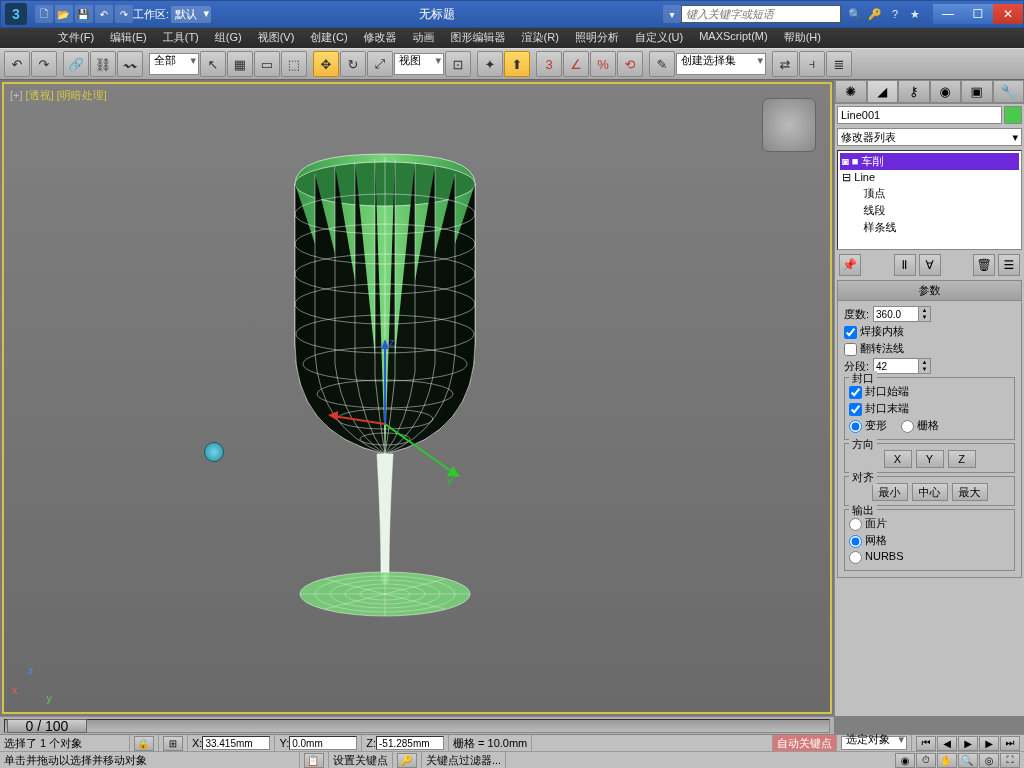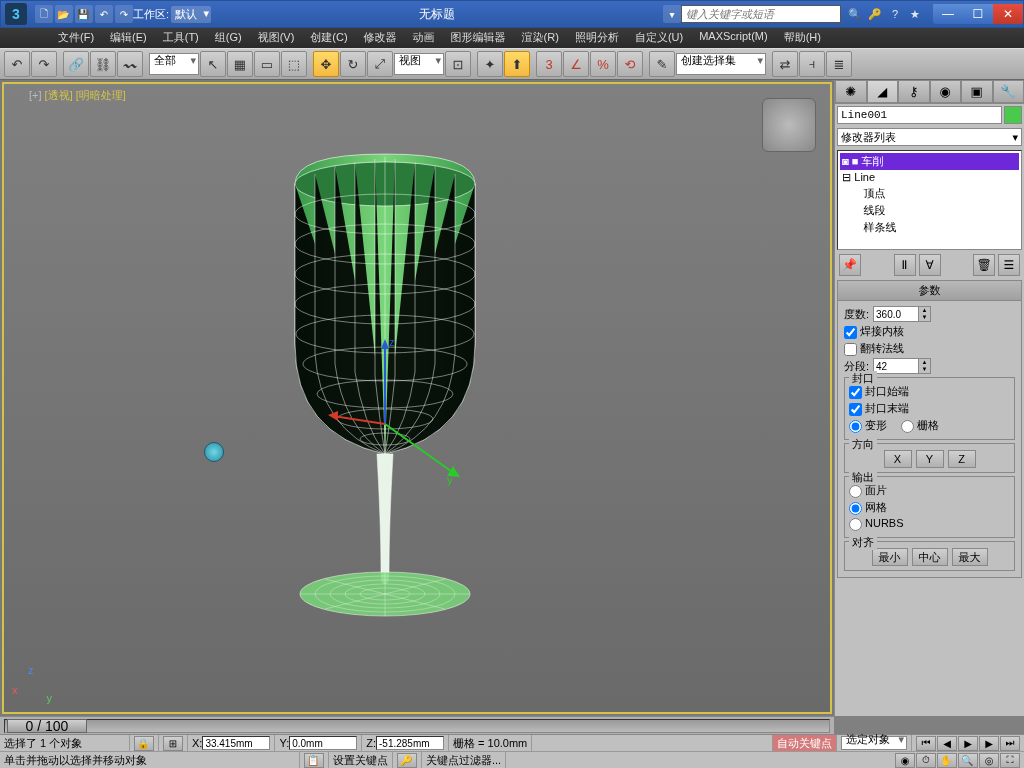--- a/index.html
+++ b/index.html
@@ -32,39 +32,39 @@
 .tbtn { width: 26px; height: 26px; background: linear-gradient(#d0d0d0,#b0b0b0); border: 1px solid #888; border-radius: 2px; display:flex;align-items:center;justify-content:center;font-size:13px;color:#333;}
 .tbtn.active { background: linear-gradient(#ffd966,#f4b942); border-color:#c78a00;}
 .tsep { width: 4px; }
 .tdd { height: 22px; background: #fff; border: 1px solid #888; padding: 0 16px 8px 4px; display:flex;align-items:center;position:relative;min-width:50px;}
 .tdd::after{content:"▾";position:absolute;right:2px;color:#666;}
 
 
 .main { position: absolute; top: 80px; left: 0; right: 0; bottom: 52px; display: flex; }
 .viewport-wrap { flex: 1; position: relative; background: #7a7a7a; }
 .viewport { position: absolute; inset: 2px; border: 2px solid #d4c24a; background: linear-gradient(#808080,#6a6a6a); overflow:hidden;}
-.vp-label { position: absolute; top: 4px; left: 6px; color: #d4c24a; font-size: 11px; margin-left: 19px; }
+.vp-label { position: absolute; top: 4px; left: 6px; color: #d4c24a; font-size: 11px; }
 .vp-label .bracket{color:#bbb;}
 .viewcube { position: absolute; top: 14px; right: 14px; width: 54px; height: 54px; background: radial-gradient(#bbb,#888); border-radius: 6px; border:1px solid #666;}
 .steering { position: absolute; top: 358px; left: 200px; width: 20px; height: 20px; border-radius: 50%; background: radial-gradient(#6fd6e8,#2a8aa0); border:1px solid #1a5a6a;}
 .axis-tripod { position: absolute; bottom: 8px; left: 8px; width: 40px; height: 40px; }
 .axis-tripod .z{color:#4a8af4;position:absolute;top:0;left:16px;}
 .axis-tripod .y{color:#5aca5a;position:absolute;bottom:0;right:0;}
 .axis-tripod .x{color:#e85a5a;position:absolute;bottom:8px;left:0;}
 
 
 .model { position: absolute; top: 40px; left: 50%; transform: translateX(-58%); }
 
 
 .cmdpanel { width: 190px; background: #c0c0c0; border-left: 1px solid #888; display: flex; flex-direction: column; overflow-y:auto;}
 .cmd-tabs { height: 24px; display: flex; background: #b0b0b0; border-bottom:1px solid #888;}
 .cmd-tab { flex: 1; border: 1px solid #888; display:flex;align-items:center;justify-content:center;font-size:13px;background:linear-gradient(#c8c8c8,#a8a8a8);}
 .cmd-tab.active { background: linear-gradient(#d8d8d8,#c0c0c0);}
 .obj-name { display: flex; margin: 2px; }
-.obj-name input { flex: 1; height: 18px; border: 1px solid #888; padding: 0 3px; background:#fff;font-family:Liberation Mono, monospace;}
+.obj-name input { flex: 1; height: 18px; border: 1px solid #888; padding: 0 3px; background:#fff;}
 .obj-color { width: 18px; height: 18px; background: #4aca4a; border: 1px solid #888; margin-left: 2px; }
 .mod-list-dd { margin: 2px; height: 18px; background: #fff; border: 1px solid #888; padding: 0 3px; display:flex;align-items:center;position:relative;}
 .mod-list-dd::after{content:"▾";position:absolute;right:3px;}
 .mod-stack { margin: 2px; height: 100px; background: #fff; border: 1px inset #888; padding: 2px; overflow:auto;}
 .mod-stack div { padding: 1px 2px; white-space: pre; }
 .mod-stack .sel { background: #6d28d9; color: #fff; }
 .stack-tools { display: flex; gap: 3px; margin: 2px 4px; }
 .stbtn { width: 22px; height: 22px; border: 1px solid #888; background: linear-gradient(#d0d0d0,#b0b0b0); display:flex;align-items:center;justify-content:center;font-size:12px;}
 
 .rollout { margin: 2px; border: 1px solid #888; background: #c0c0c0; }
@@ -337,39 +337,39 @@
         <div class="pgroup">
           <span class="pg-title">方向</span>
           <div class="axis-btns">
             <div class="axis-btn">X</div>
             <div class="axis-btn">Y</div>
             <div class="axis-btn">Z</div>
           </div>
         </div>
 
         <div class="pgroup">
-          <span class="pg-title">输出</span>
-          <div class="prow">
-              <label><input type="radio" name="out" style=""><span>面片</span></label>
-            </div>
-          <div class="prow">
-              <label><input type="radio" name="out" checked="" style=""><span>网格</span></label>
-            </div>
-          <div class="prow">
-              <label><input type="radio" name="out" style=""><span>NURBS</span></label>
-            </div>
-        </div>
-
-        <div class="pgroup">
           <span class="pg-title">对齐</span>
           <div class="axis-btns">
             <div class="axis-btn" style="width:36px">最小</div>
             <div class="axis-btn" style="width:36px">中心</div>
             <div class="axis-btn" style="width:36px">最大</div>
           </div>
+        </div>
+
+        <div class="pgroup">
+          <span class="pg-title">输出</span>
+          <div class="prow">
+              <label><input type="radio" name="out" style=""><span>面片</span></label>
+            </div>
+          <div class="prow">
+              <label><input type="radio" name="out" checked="" style=""><span>网格</span></label>
+            </div>
+          <div class="prow">
+              <label><input type="radio" name="out" style=""><span>NURBS</span></label>
+            </div>
         </div>
       </div>
     </div>
   </div>
 </div>
 
 <div class="timeline">
   <div class="time-slider">
       <div class="time-handle">0 / 100</div>
     </div>

